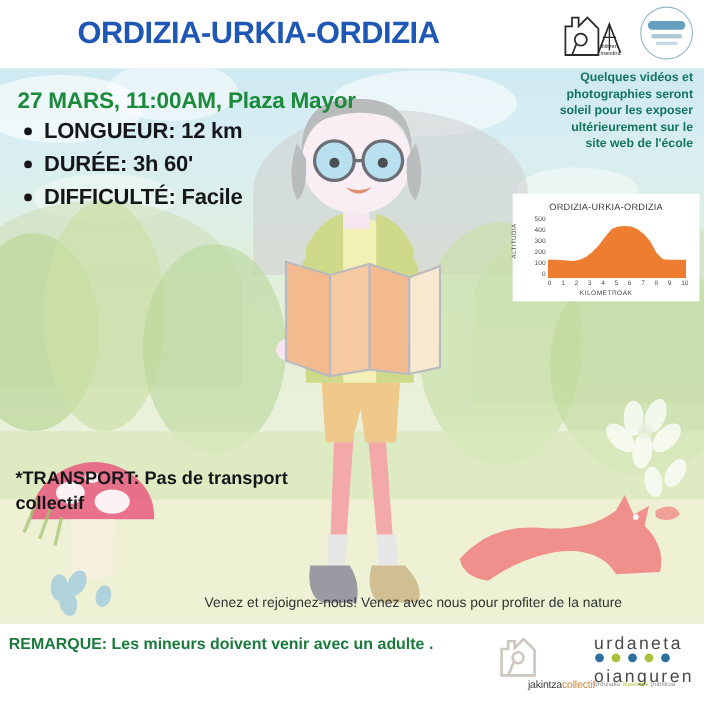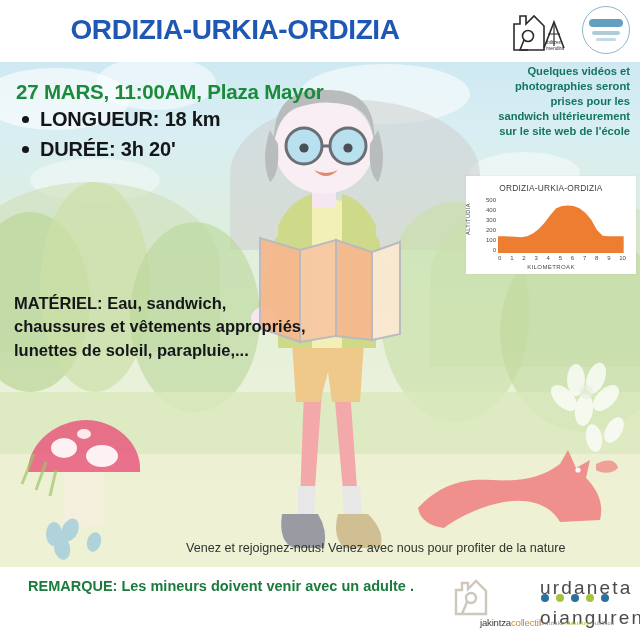--- a/index.html
+++ b/index.html
@@ -131,42 +131,42 @@
     position:absolute;left:0;top:88px;width:170px;text-align:center;
     font-size:6px;color:#4a4a4a;letter-spacing:.4px;
   }
 
   
   .footer{
     position:absolute;left:0;bottom:0;width:640px;height:73px;
     background:#ffffff;z-index:40;
   }
   .remark{
-    position:absolute;left:28px;top:11px;
+    position:absolute;left:8px;top:11px;
     font-size:14.5px;font-weight:bold;color:#1b7a3c;
   }
   .signup{
     position:absolute;left:12px;top:40px;
     font-size:14.5px;font-weight:bold;color:#d1272c;
   }
   .footer-logos{
     position:absolute;right:8px;top:5px;display:flex;align-items:flex-end;gap:12px;
   }
   .jakintza{position:relative;width:96px;height:58px;}
   .jakintza .house{position:absolute;left:18px;top:0;}
   .jakintza .word{
     position:absolute;left:0;bottom:2px;width:96px;text-align:center;
     font-size:9.6px;letter-spacing:-0.2px;white-space:nowrap;
   }
   .jakintza .word .a{color:#3b3b3b;margin-left:48px;}
   .jakintza .word .b{color:#c98b3a;}
 
   .urdaneta{position:relative;width:92px;height:58px;}
   .urdaneta .l1,.urdaneta .l2{
-    font-size:19px;color:#4a4a4a;letter-spacing:2.2px;
+    font-size:16px;color:#4a4a4a;letter-spacing:2.2px;
     line-height:1;font-family:"Liberation Sans", sans-serif;
   }
   .urdaneta .l1{position:absolute;left:0;top:6px;}
   .urdaneta .l2{position:absolute;left:0;top:36px;}
   .urdaneta .dots{position:absolute;left:1px;top:22px;display:flex;gap:7px;}
   .urdaneta .dots i{display:block;width:8px;height:8px;border-radius:50%;}
   .urdaneta .sub{
     position:absolute;left:0;top:48px;font-size:5.6px;letter-spacing:.2px;
     white-space:nowrap;
   }
@@ -305,27 +305,28 @@
         <div class="scribble"></div>
         <div class="scribble2"></div>
         <div class="scribble3"></div>
       </div>
     </div>
   </div>
 
   <div class="date-line">27 MARS, 11:00AM, Plaza Mayor</div>
 
   <ul class="bullets">
-    <li>LONGUEUR: 18 km</li>
-    <li>DURÉE: 3h 20'</li>
+    <li>LONGUEUR: 12 km</li>
+    <li>DURÉE: 3h 60'</li>
+    <li>DIFFICULTÉ: Facile</li>
   </ul>
 
-  <div class="side-note">Quelques vidéos et photographies seront prises pour les sandwich ultérieurement sur le site web de l'école</div>
-
-  <div class="material">MATÉRIEL: Eau, sandwich, chaussures et vêtements appropriés, lunettes de soleil, parapluie,...</div>
+  <div class="side-note">Quelques vidéos et photographies seront soleil pour les exposer ultérieurement sur le site web de l'école</div>
+
+  <div class="transport">*TRANSPORT: Pas de transport collectif</div>
   <div class="tagline">Venez et rejoignez-nous! Venez avec nous pour profiter de la nature</div>
 
   <div class="chart-card">
     <div class="chart-title">ORDIZIA-URKIA-ORDIZIA</div>
     <div class="chart-ylabel">ALTITUDIA</div>
     <div class="chart-yticks">
       <span>500</span>
       <span>400</span>
       <span>300</span>
       <span>200</span>

